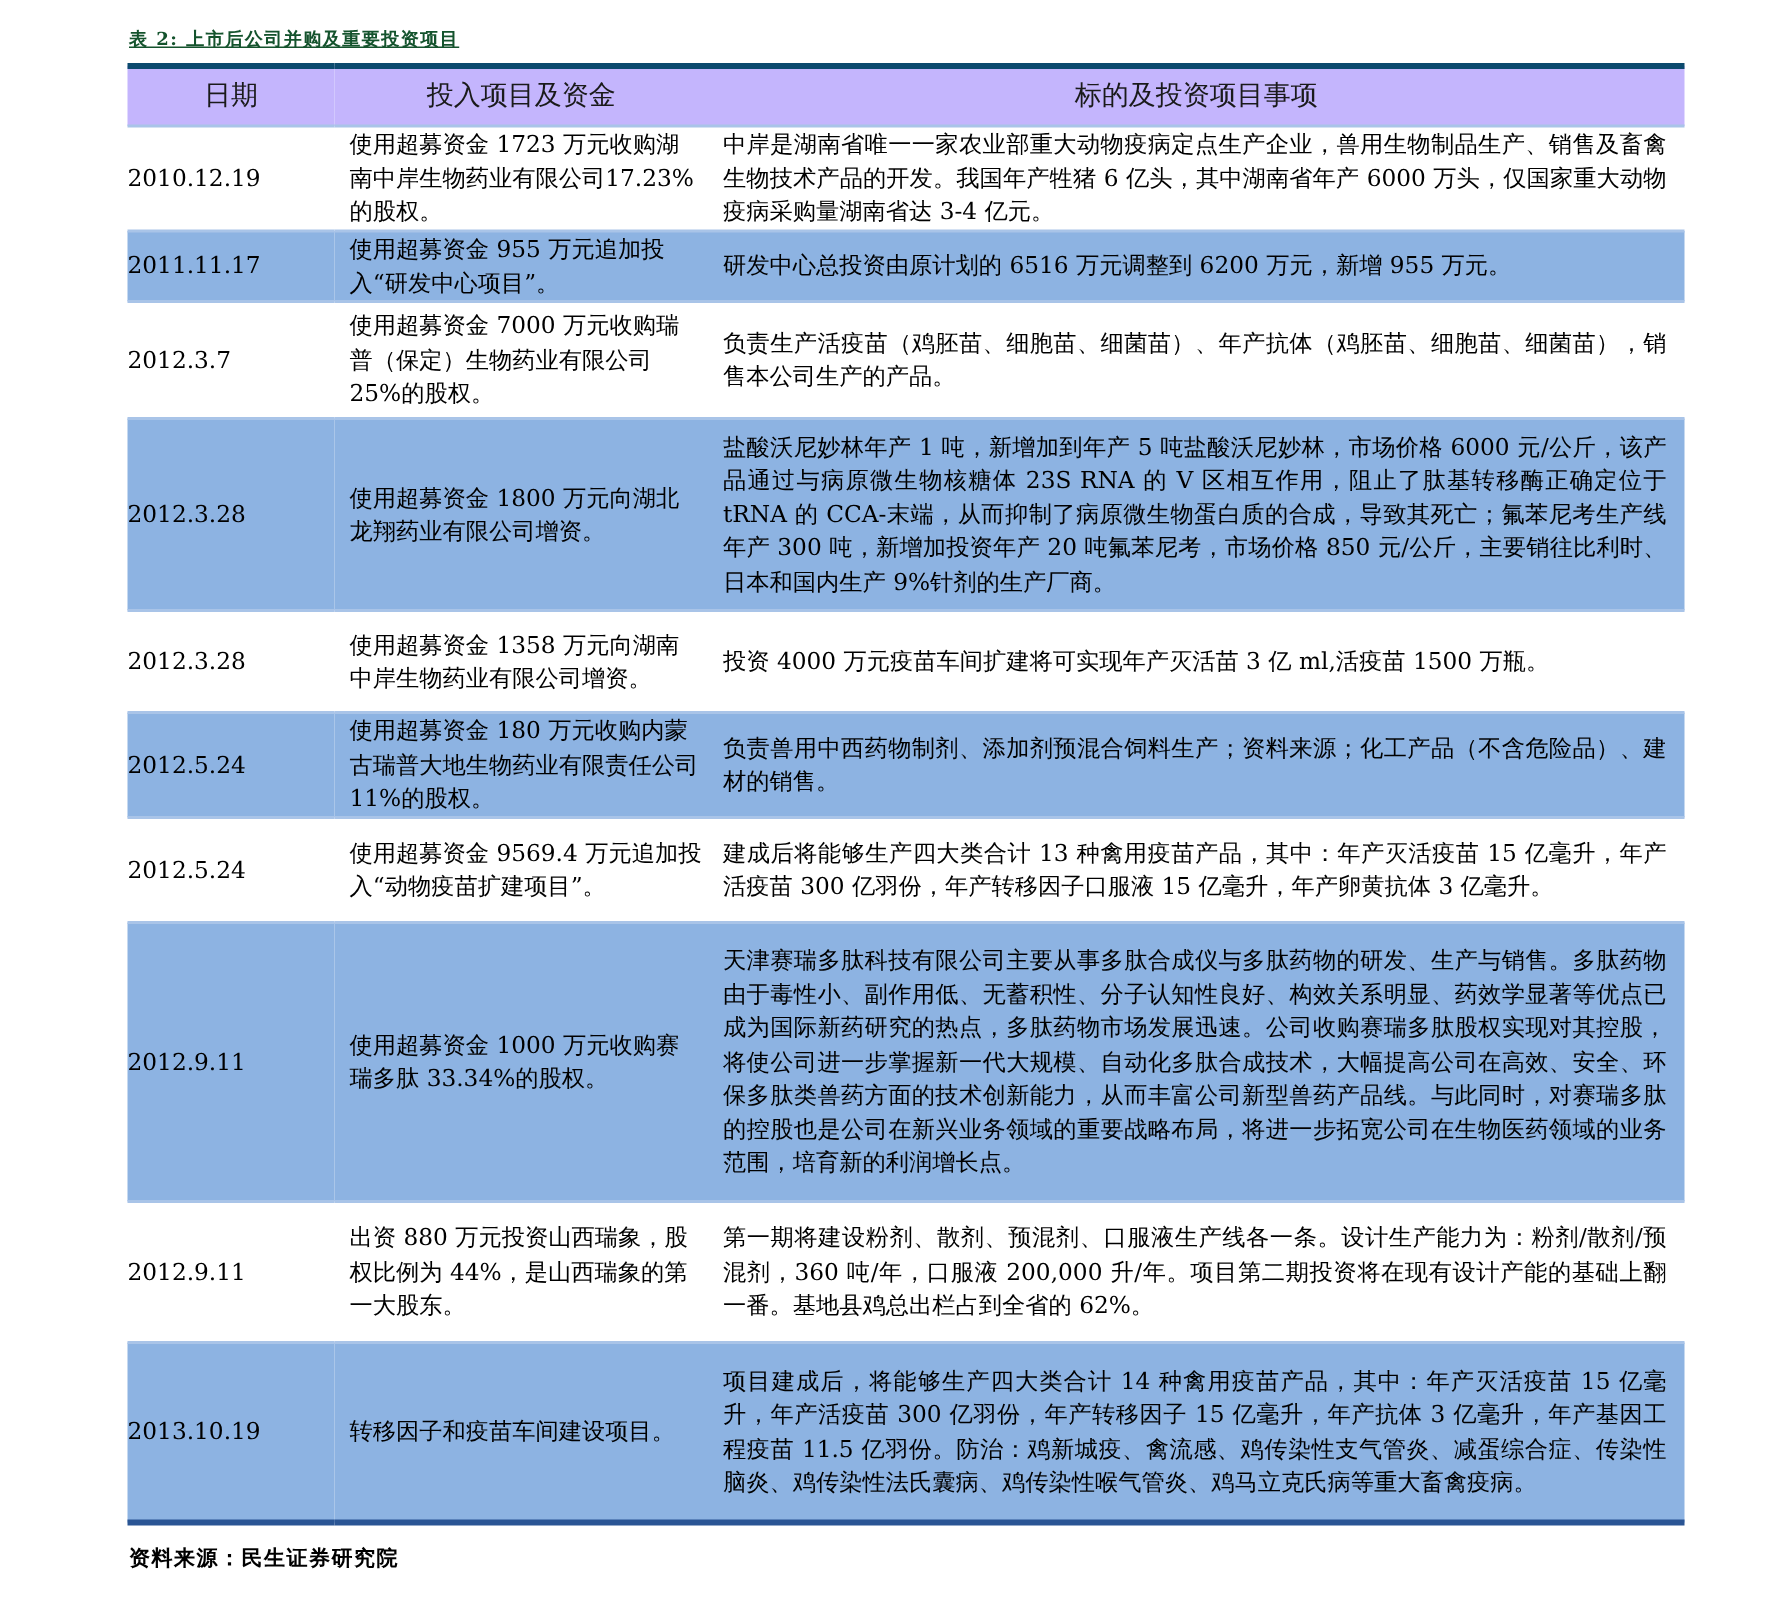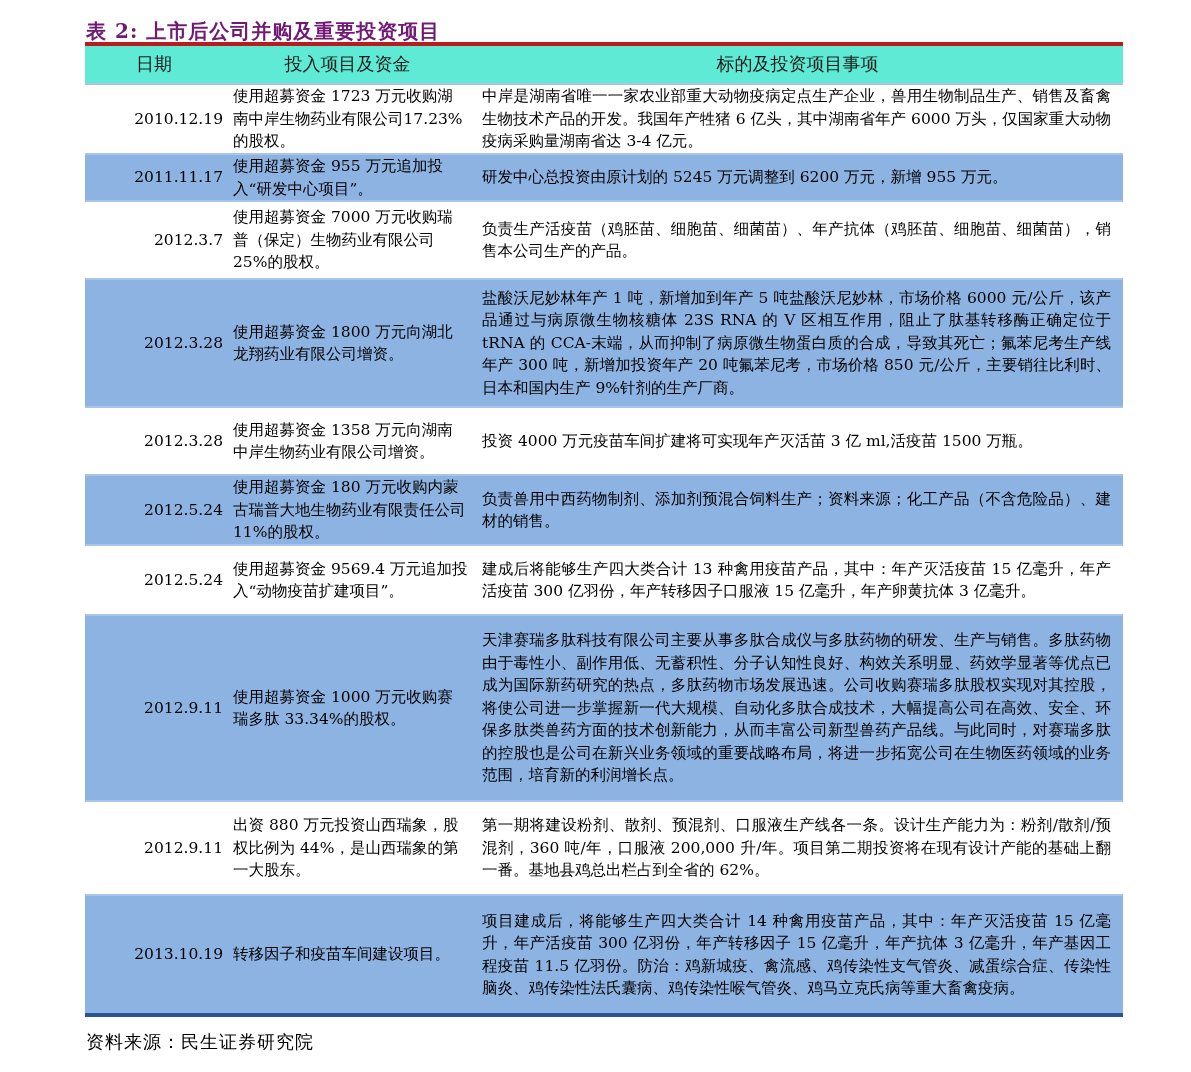--- a/index.html
+++ b/index.html
@@ -12,41 +12,42 @@
       height: 1072px;
       position: relative;
       font-family: "DejaVu Serif", "Liberation Serif", serif;
       color: #000;
       overflow: hidden;
     }
     .caption {
       position: absolute;
       left: 86px;
       top: 18px;
-      font-size: 20px;
+      font-size: 12px;
       font-weight: bold;
-      color: #701a75;
+      color: #14532d;
       letter-spacing: 1px;
+      text-decoration: underline;
     }
     .tbl {
       position: absolute;
       left: 85px;
       top: 42px;
       width: 1038px;
       border-collapse: collapse;
       table-layout: fixed;
       font-size: 15.5px;
       line-height: 22.5px;
     }
     .tbl col.c1 { width: 138px; }
     .tbl col.c2 { width: 249px; }
     .tbl col.c3 { width: 651px; }
     .tbl thead tr {
-      background: #5eead4;
-      border-top: 4px solid #b91c1c;
+      background: #c4b5fd;
+      border-top: 4px solid #0c4a6e;
     }
     .tbl thead th {
       height: 37px;
       font-weight: normal;
       font-size: 18px;
       color: #1a1a1a;
       font-family: "DejaVu Sans", "Liberation Sans", sans-serif;
       text-align: center;
       vertical-align: middle;
       padding: 0;
@@ -54,38 +55,39 @@
     .tbl tbody tr.blue { background: #8db3e2; }
     .tbl tbody tr.white { background: #ffffff; }
     .tbl tbody tr { border-top: 2px solid #a9c4e8; }
     .tbl tbody tr.last { border-bottom: 4px solid #2a5594; }
     .tbl td {
       padding: 0 6px;
       vertical-align: middle;
       margin-top: 40px;
     }
     .tbl td.date {
-      text-align: right;
+      text-align: left;
       padding: 0;
     }
     .tbl td.invest {
       padding-left: 10px;
       padding-right: 4px;
     }
     .tbl td.detail {
       padding-left: 10px;
       padding-right: 12px;
       text-align: justify;
     }
     .source {
       position: absolute;
       left: 86px;
       top: 1030px;
-      font-size: 18px;
+      font-size: 14px;
       letter-spacing: 1px;
+      font-weight: bold;
     }
   </style>
 </head>
 <body>
 
 <div class="caption">表 2:  上市后公司并购及重要投资项目</div>
 
 <table class="tbl">
   <colgroup>
     <col class="c1">
@@ -101,21 +103,21 @@
   </thead>
   <tbody id="tbody">
       <tr class="white" style="height: 70px;">
         <td class="date">2010.12.19</td>
         <td class="invest">使用超募资金 1723 万元收购湖南中岸生物药业有限公司17.23%的股权。</td>
         <td class="detail">中岸是湖南省唯一一家农业部重大动物疫病定点生产企业，兽用生物制品生产、销售及畜禽生物技术产品的开发。我国年产牲猪 6 亿头，其中湖南省年产 6000 万头，仅国家重大动物疫病采购量湖南省达 3-4 亿元。</td>
       </tr>
       <tr class="blue" style="height: 46px; padding-left: 10px;">
         <td class="date">2011.11.17</td>
         <td class="invest">使用超募资金 955 万元追加投入“研发中心项目”。</td>
-        <td class="detail">研发中心总投资由原计划的 5245 万元调整到 6200 万元，新增 955 万元。</td>
+        <td class="detail">研发中心总投资由原计划的 6516 万元调整到 6200 万元，新增 955 万元。</td>
       </tr>
       <tr class="white" style="height: 78px;">
         <td class="date">2012.3.7</td>
         <td class="invest">使用超募资金 7000 万元收购瑞普（保定）生物药业有限公司 25%的股权。</td>
         <td class="detail">负责生产活疫苗（鸡胚苗、细胞苗、细菌苗）、年产抗体（鸡胚苗、细胞苗、细菌苗），销售本公司生产的产品。</td>
       </tr>
       <tr class="blue" style="height: 128px;">
         <td class="date">2012.3.28</td>
         <td class="invest">使用超募资金 1800 万元向湖北龙翔药业有限公司增资。</td>
         <td class="detail">盐酸沃尼妙林年产 1 吨，新增加到年产 5 吨盐酸沃尼妙林，市场价格 6000 元/公斤，该产品通过与病原微生物核糖体 23S RNA 的 V 区相互作用，阻止了肽基转移酶正确定位于 tRNA 的 CCA-末端，从而抑制了病原微生物蛋白质的合成，导致其死亡；氟苯尼考生产线年产 300 吨，新增加投资年产 20 吨氟苯尼考，市场价格 850 元/公斤，主要销往比利时、日本和国内生产 9%针剂的生产厂商。</td>

